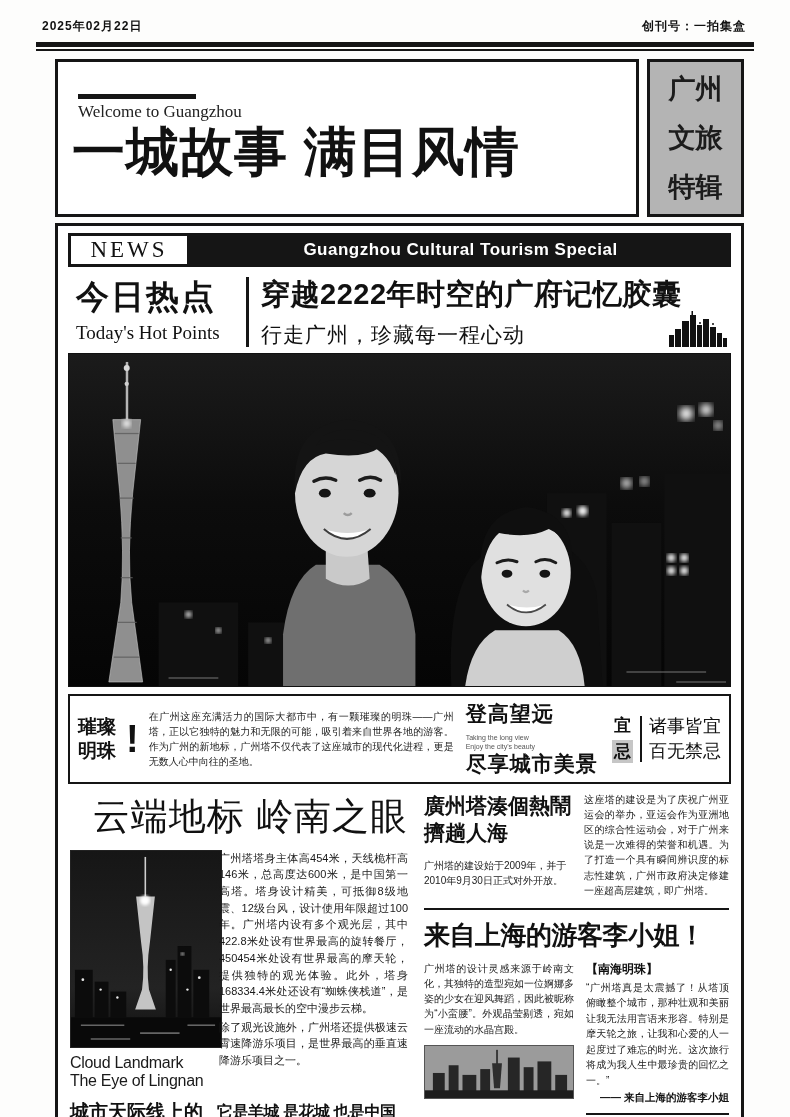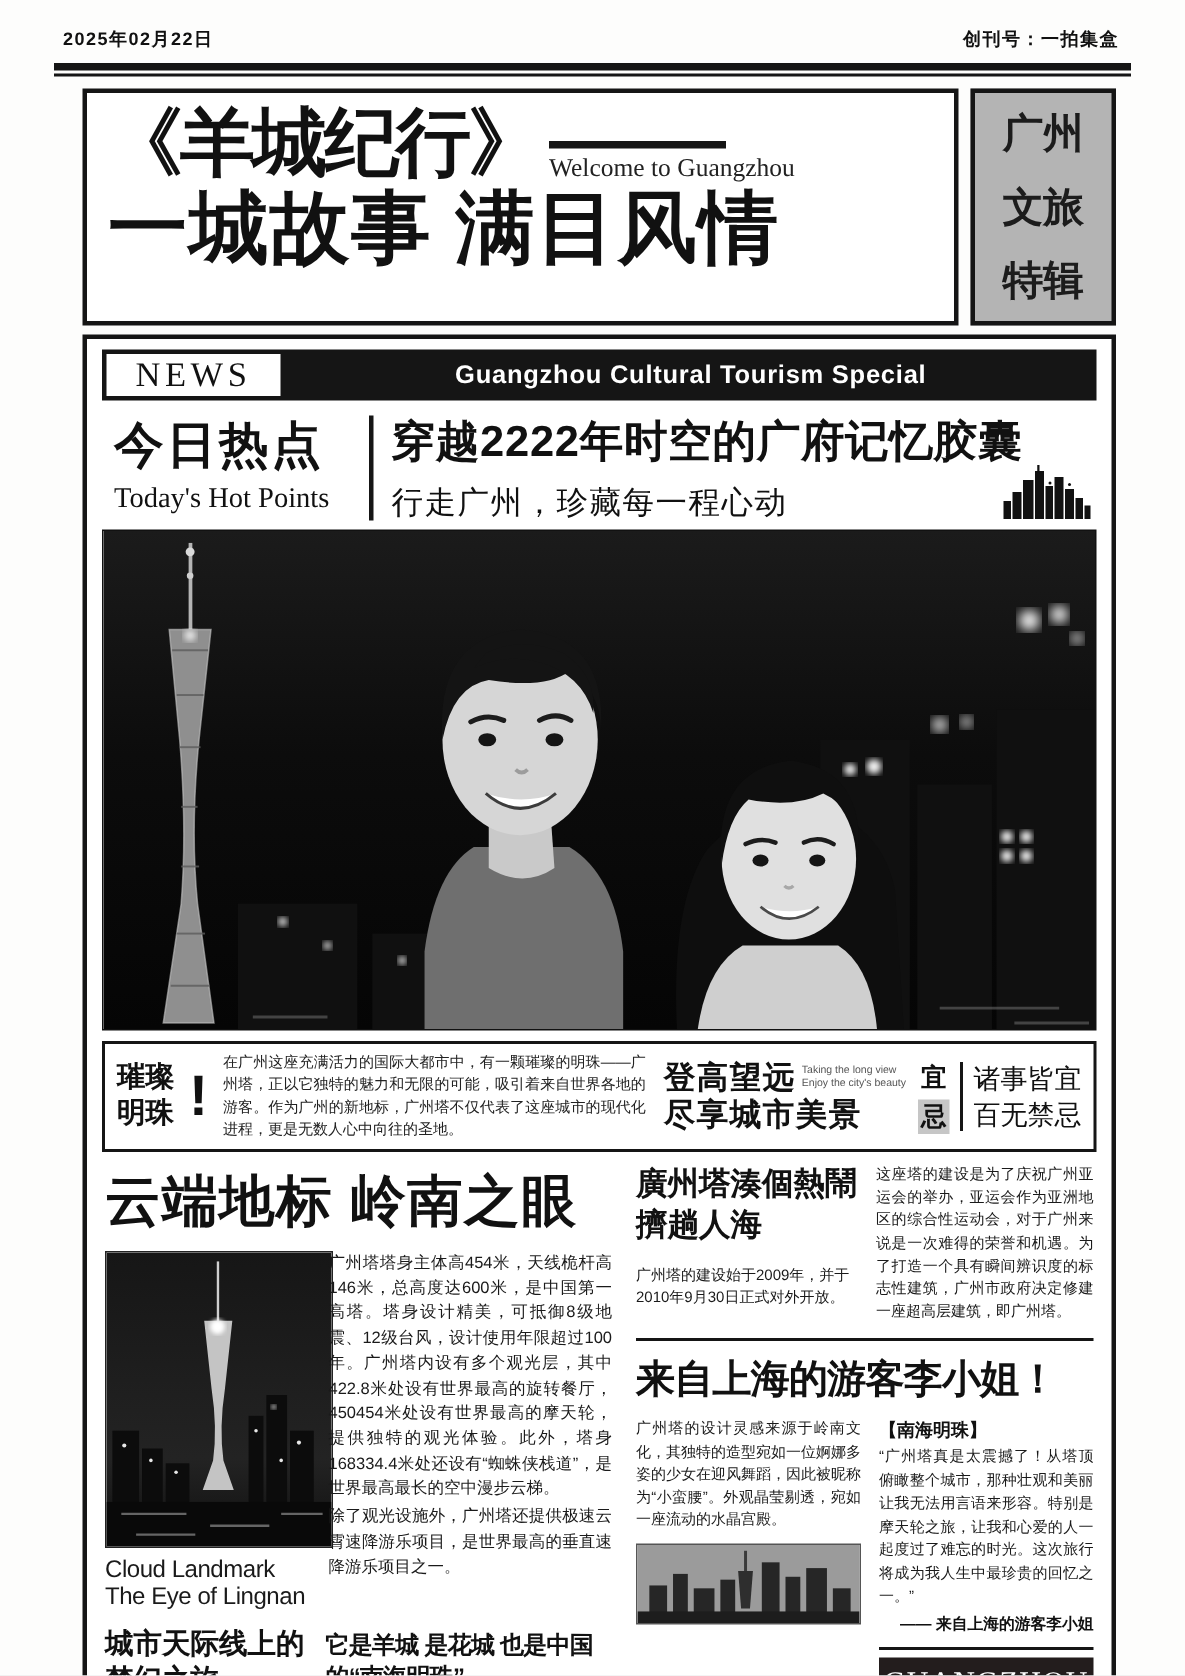--- a/index.html
+++ b/index.html
@@ -53,34 +53,34 @@
   .hero { margin:3px 2px 0; height:334px; border:1px solid #111; }
   .hero svg { display:block; width:100%; height:100%; }
 
   
   .pearl { margin:7px 2px 0; border:2px solid #151515; display:flex; align-items:center;
            padding:5px 8px; gap:8px; }
   .pearl-label { font-size:19px; font-weight:bold; line-height:1.25; white-space:nowrap; }
   .pearl-mark { font-size:38px; font-weight:bold; line-height:.9; padding:0 2px; }
   .pearl-body { width:305px; font-size:10px; line-height:1.5; text-align:justify; color:#222; }
   .pearl-view { margin-left:4px; white-space:nowrap; }
-  .pearl-view-l1 { display:flex; align-items:flex-start; gap:4px; }
+  .pearl-view-l1 { display:flex; align-items:flex-start; gap:4px;flex-direction:column; }
   .pearl-view-cn { font-size:21px; font-weight:bold; letter-spacing:1px; line-height:1.2; }
   .pearl-view-en { font-size:7px; color:#555; line-height:1.3; padding-top:3px; }
   .yiji { margin-left:auto; display:flex; align-items:center; }
   .yiji-keys { display:flex; flex-direction:column; gap:3px; font-size:17px; font-weight:bold; }
   .yiji-keys .ji { background:#c6c6c6; padding:0 2px; }
   .yiji-keys .yi { padding:0 2px; }
   .yiji-div { width:2px; height:46px; background:#151515; margin:0 7px; }
   .yiji-vals { font-size:18px; font-weight:normal; line-height:1.35; white-space:nowrap; }
 
   
   .cols { display:flex; gap:16px; margin:8px 4px 0; }
   .col-left { width:338px; }
-  .la-title { font-size:37px; font-weight:bold; letter-spacing:1px; white-space:nowrap; }
+  .la-title { font-size:37px; font-weight:normal; letter-spacing:1px; white-space:nowrap;text-align:right; }
   .la-row { display:flex; gap:10px; margin-top:8px; }
   .la-photocol { width:139px; }
   .la-photo { width:152px; height:198px; border:1px solid #222; }
   .la-photo svg { display:block; width:100%; height:100%; }
   .la-caption { font-size:16px; color:#1a1a1a; line-height:1.15; margin-top:6px;
                 font-weight:500; letter-spacing:-.3px; }
   .la-text { flex:1; font-size:11px; line-height:1.52; text-align:justify; color:#1a1a1a; }
   .la-text p + p { margin-top:2px; }
   .la-footer { display:flex; gap:14px; margin-top:10px; align-items:flex-start; }
   .la-foot-title { font-size:19px; font-weight:bold; line-height:1.25; white-space:nowrap; }
@@ -115,21 +115,20 @@
 
   <div class="topbar">
     <span>2025年02月22日</span>
     <span>创刊号：一拍集盒</span>
   </div>
   <div class="toprule"></div>
 
   <div class="masthead">
     <div class="mast-box">
       <div class="mast-row1">
-        <div class="mast-title">《羊城纪行》</div>
         <div class="mast-dashcol">
           <div class="mast-dash"></div>
           <div class="mast-en">Welcome to Guangzhou</div>
         </div>
       </div>
       <div class="mast-tagline">一城故事 满目风情</div>
     </div>
     <div class="mast-badge">
       <span>广州</span>
       <span>文旅</span>

